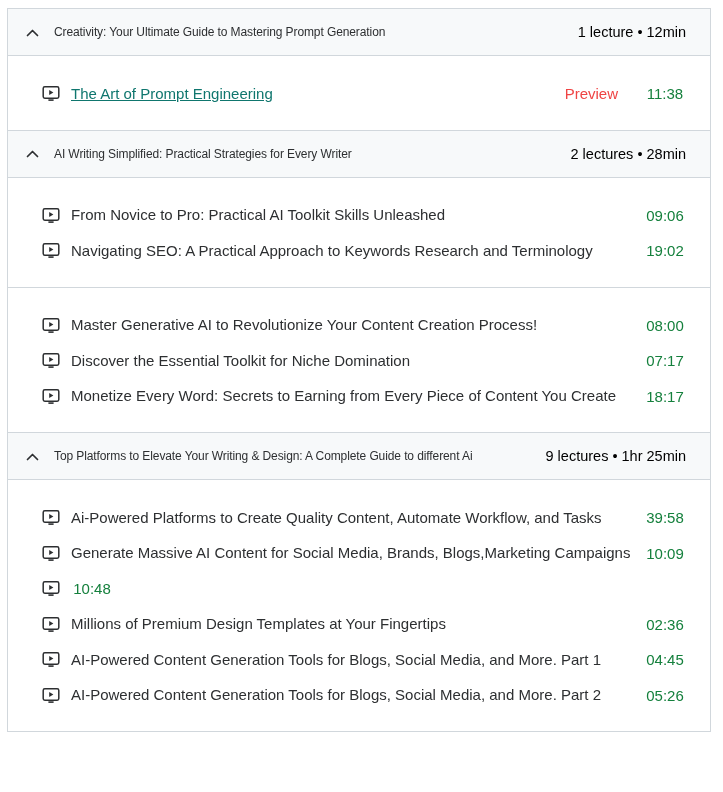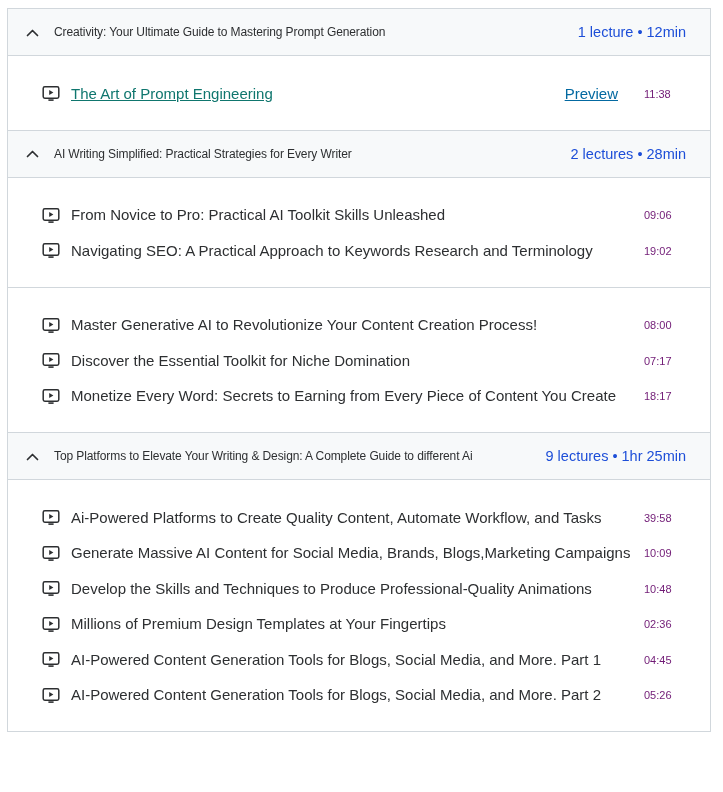--- a/index.html
+++ b/index.html
@@ -34,21 +34,21 @@
     font-size: 12px;
     font-weight: normal;
     line-height: 19px;
     letter-spacing: -0.1px;
     padding-right: 18px;
   }
   .section-meta {
     flex: 0 0 auto;
     font-size: 14.5px;
     line-height: 19px;
-    color: #1d4ed8;
+    color: #000000;
     white-space: nowrap;
   }
   .lecture-list { padding: 20px 0 18px; background: #ffffff; }
   .lecture-row {
     display: flex;
     align-items: center;
     height: 35.5px;
     padding: 0 24px 0 34px;
   }
   .lecture-icon {
@@ -67,31 +67,30 @@
     padding-right: 12px;
   }
   .lecture-link {
     color: #0f766e;
     text-decoration: underline;
     cursor: pointer;
   }
   .preview-link {
     flex: 0 0 auto;
     font-size: 15px;
-    color: #0369a1;
-    text-decoration: underline;
+    color: #ef4444;
     margin-right: 26px;
     cursor: pointer;
   }
   .duration {
     flex: 0 0 auto;
     min-width: 42px;
-    text-align: left;
-    font-size: 11px;
-    color: #701a75;
+    text-align: center;
+    font-size: 15px;
+    color: #15803d;
     font-variant-numeric: tabular-nums;
   }
 </style>
 </head>
 <body>
 
 <div class="panel">
 
   <div class="section">
     <div class="section-header">
@@ -227,21 +226,20 @@
         <span class="duration">10:09</span>
       </div>
       <div class="lecture-row">
         <span class="lecture-icon">
           <svg width="18" height="17" viewBox="0 0 18 17">
               <rect x="1.2" y="1.8" width="15.6" height="11.4" rx="1.6" fill="none" stroke="#2d2f31" stroke-width="1.5"></rect>
               <path d="M7.2 5 L11.4 7.5 L7.2 10 Z" fill="#2d2f31"></path>
               <path d="M6.4 14.3 h5.2 v1.6 h-5.2 Z" fill="#2d2f31"></path>
             </svg>
         </span>
-        <span class="lecture-title">Develop the Skills and Techniques to Produce Professional-Quality Animations</span>
         <span class="duration">10:48</span>
       </div>
       <div class="lecture-row">
         <span class="lecture-icon">
           <svg width="18" height="17" viewBox="0 0 18 17">
               <rect x="1.2" y="1.8" width="15.6" height="11.4" rx="1.6" fill="none" stroke="#2d2f31" stroke-width="1.5"></rect>
               <path d="M7.2 5 L11.4 7.5 L7.2 10 Z" fill="#2d2f31"></path>
               <path d="M6.4 14.3 h5.2 v1.6 h-5.2 Z" fill="#2d2f31"></path>
             </svg>
         </span>

